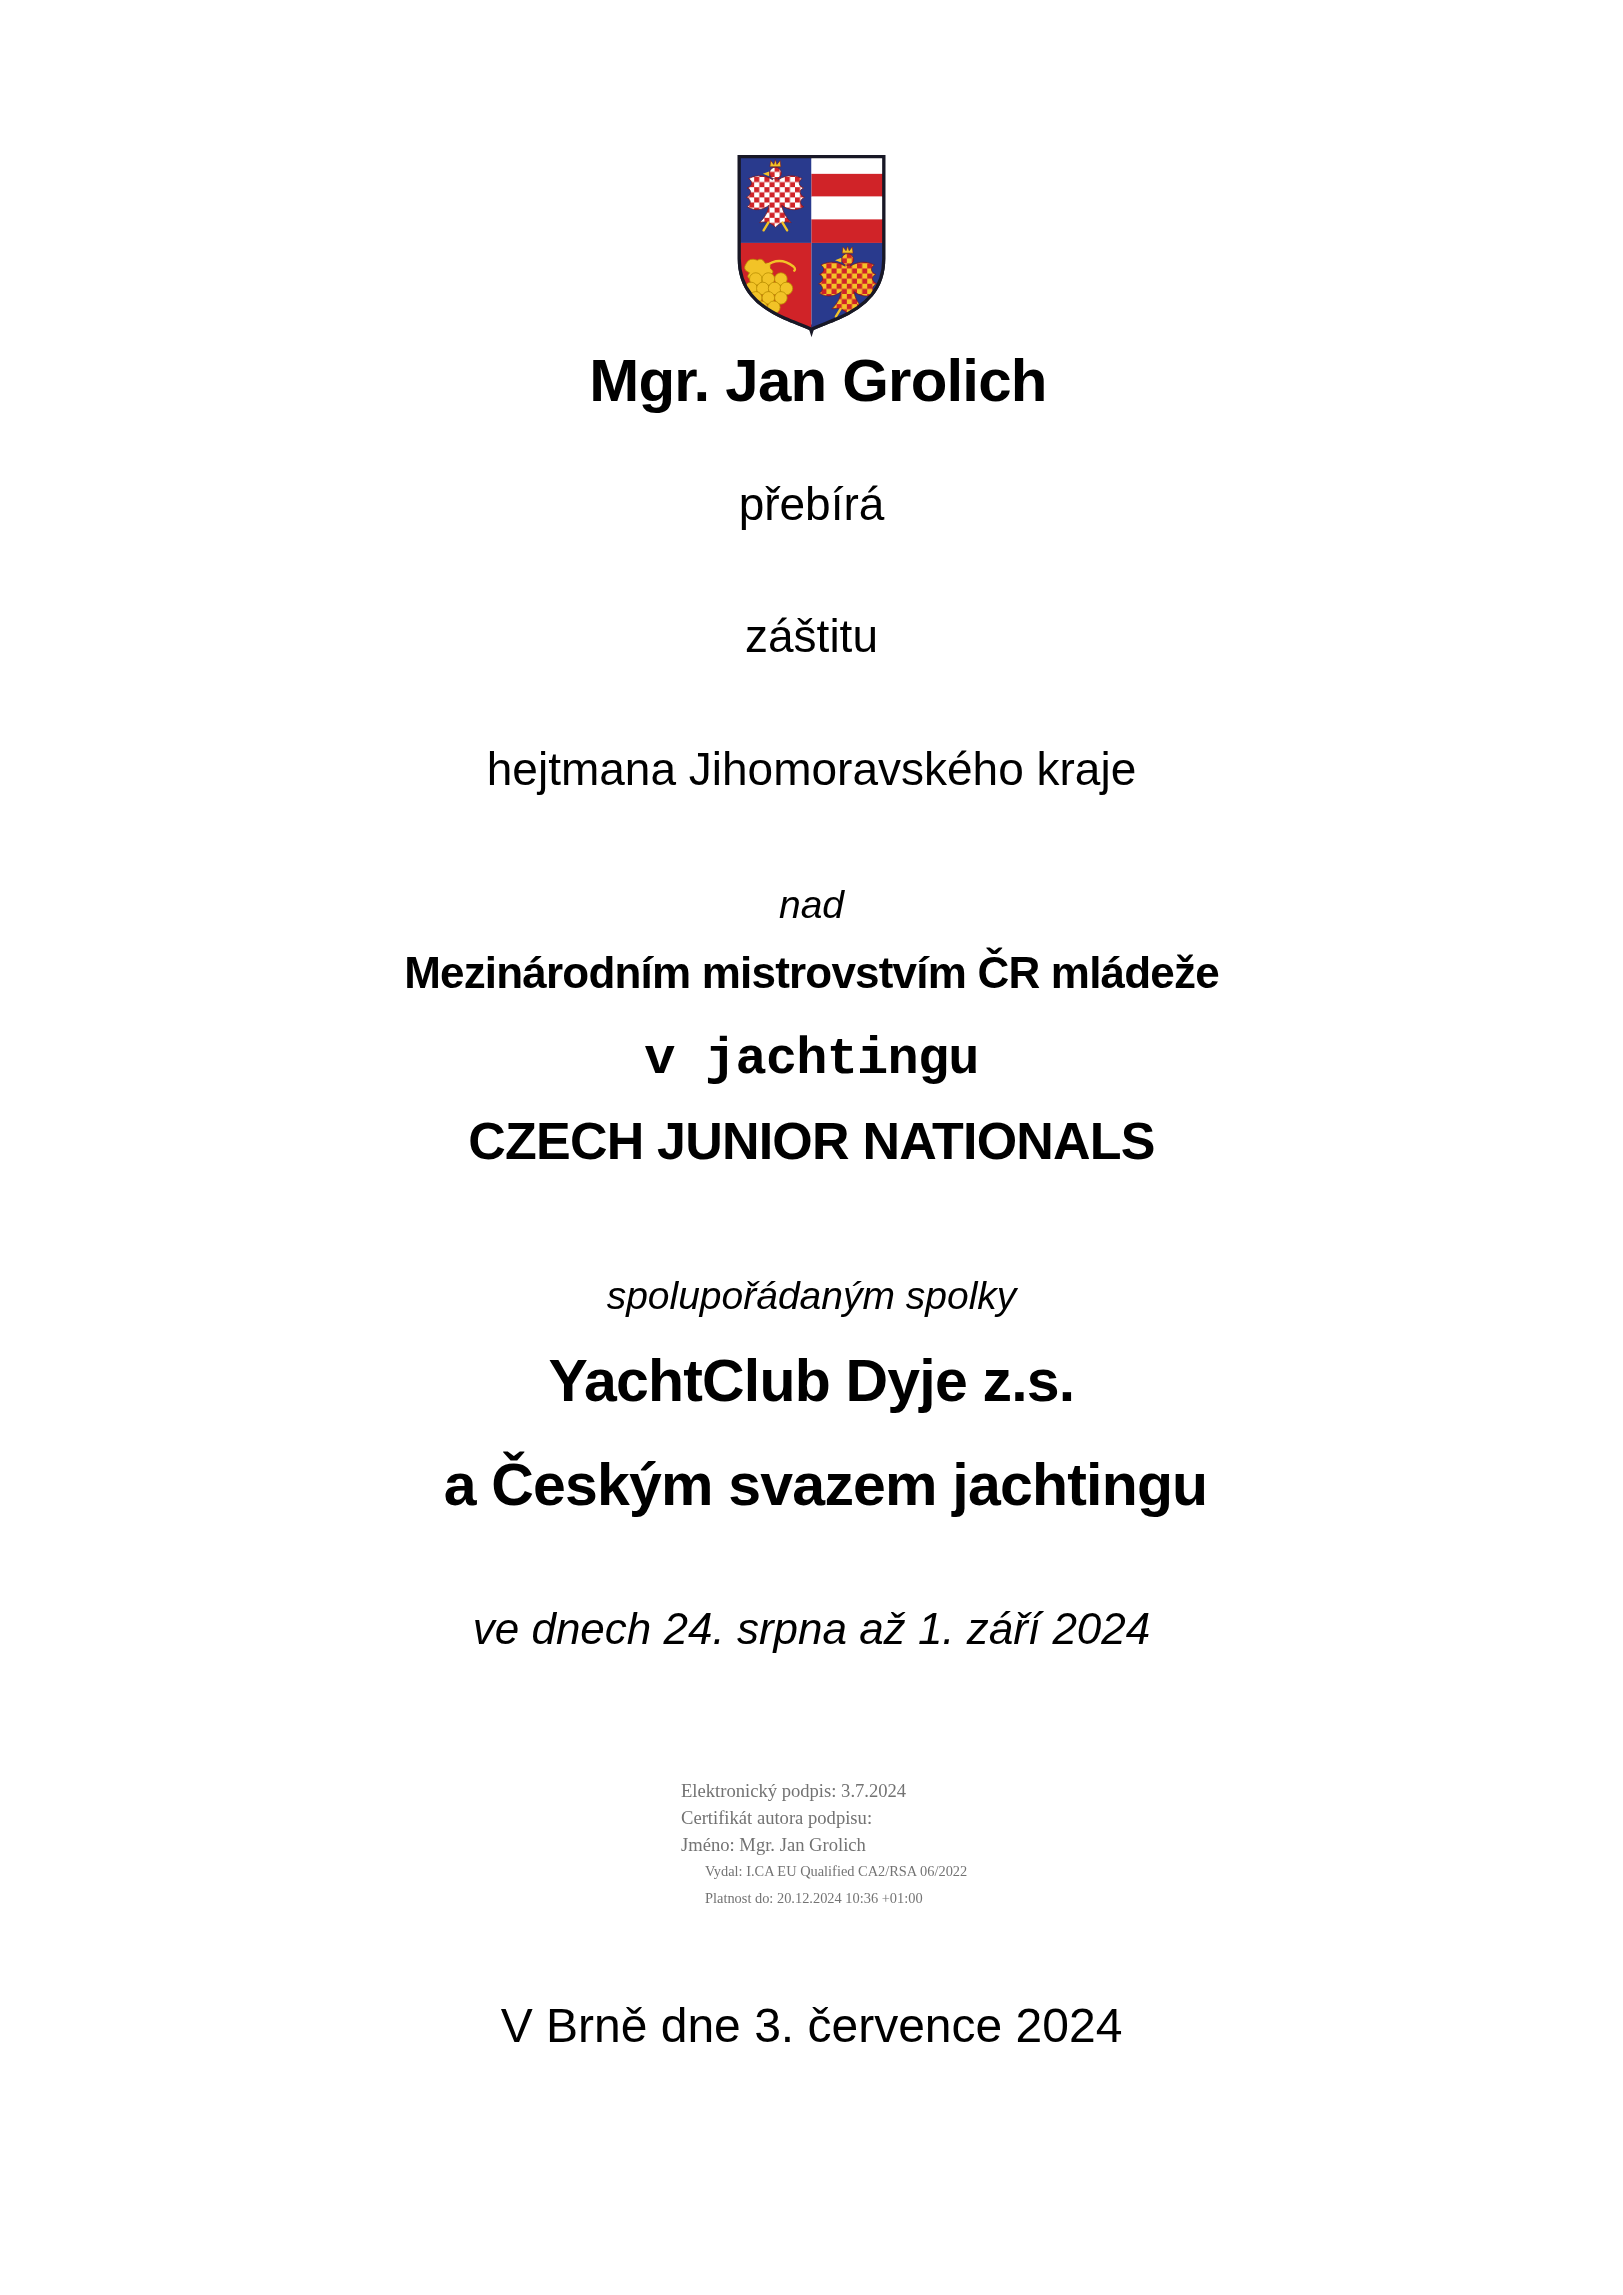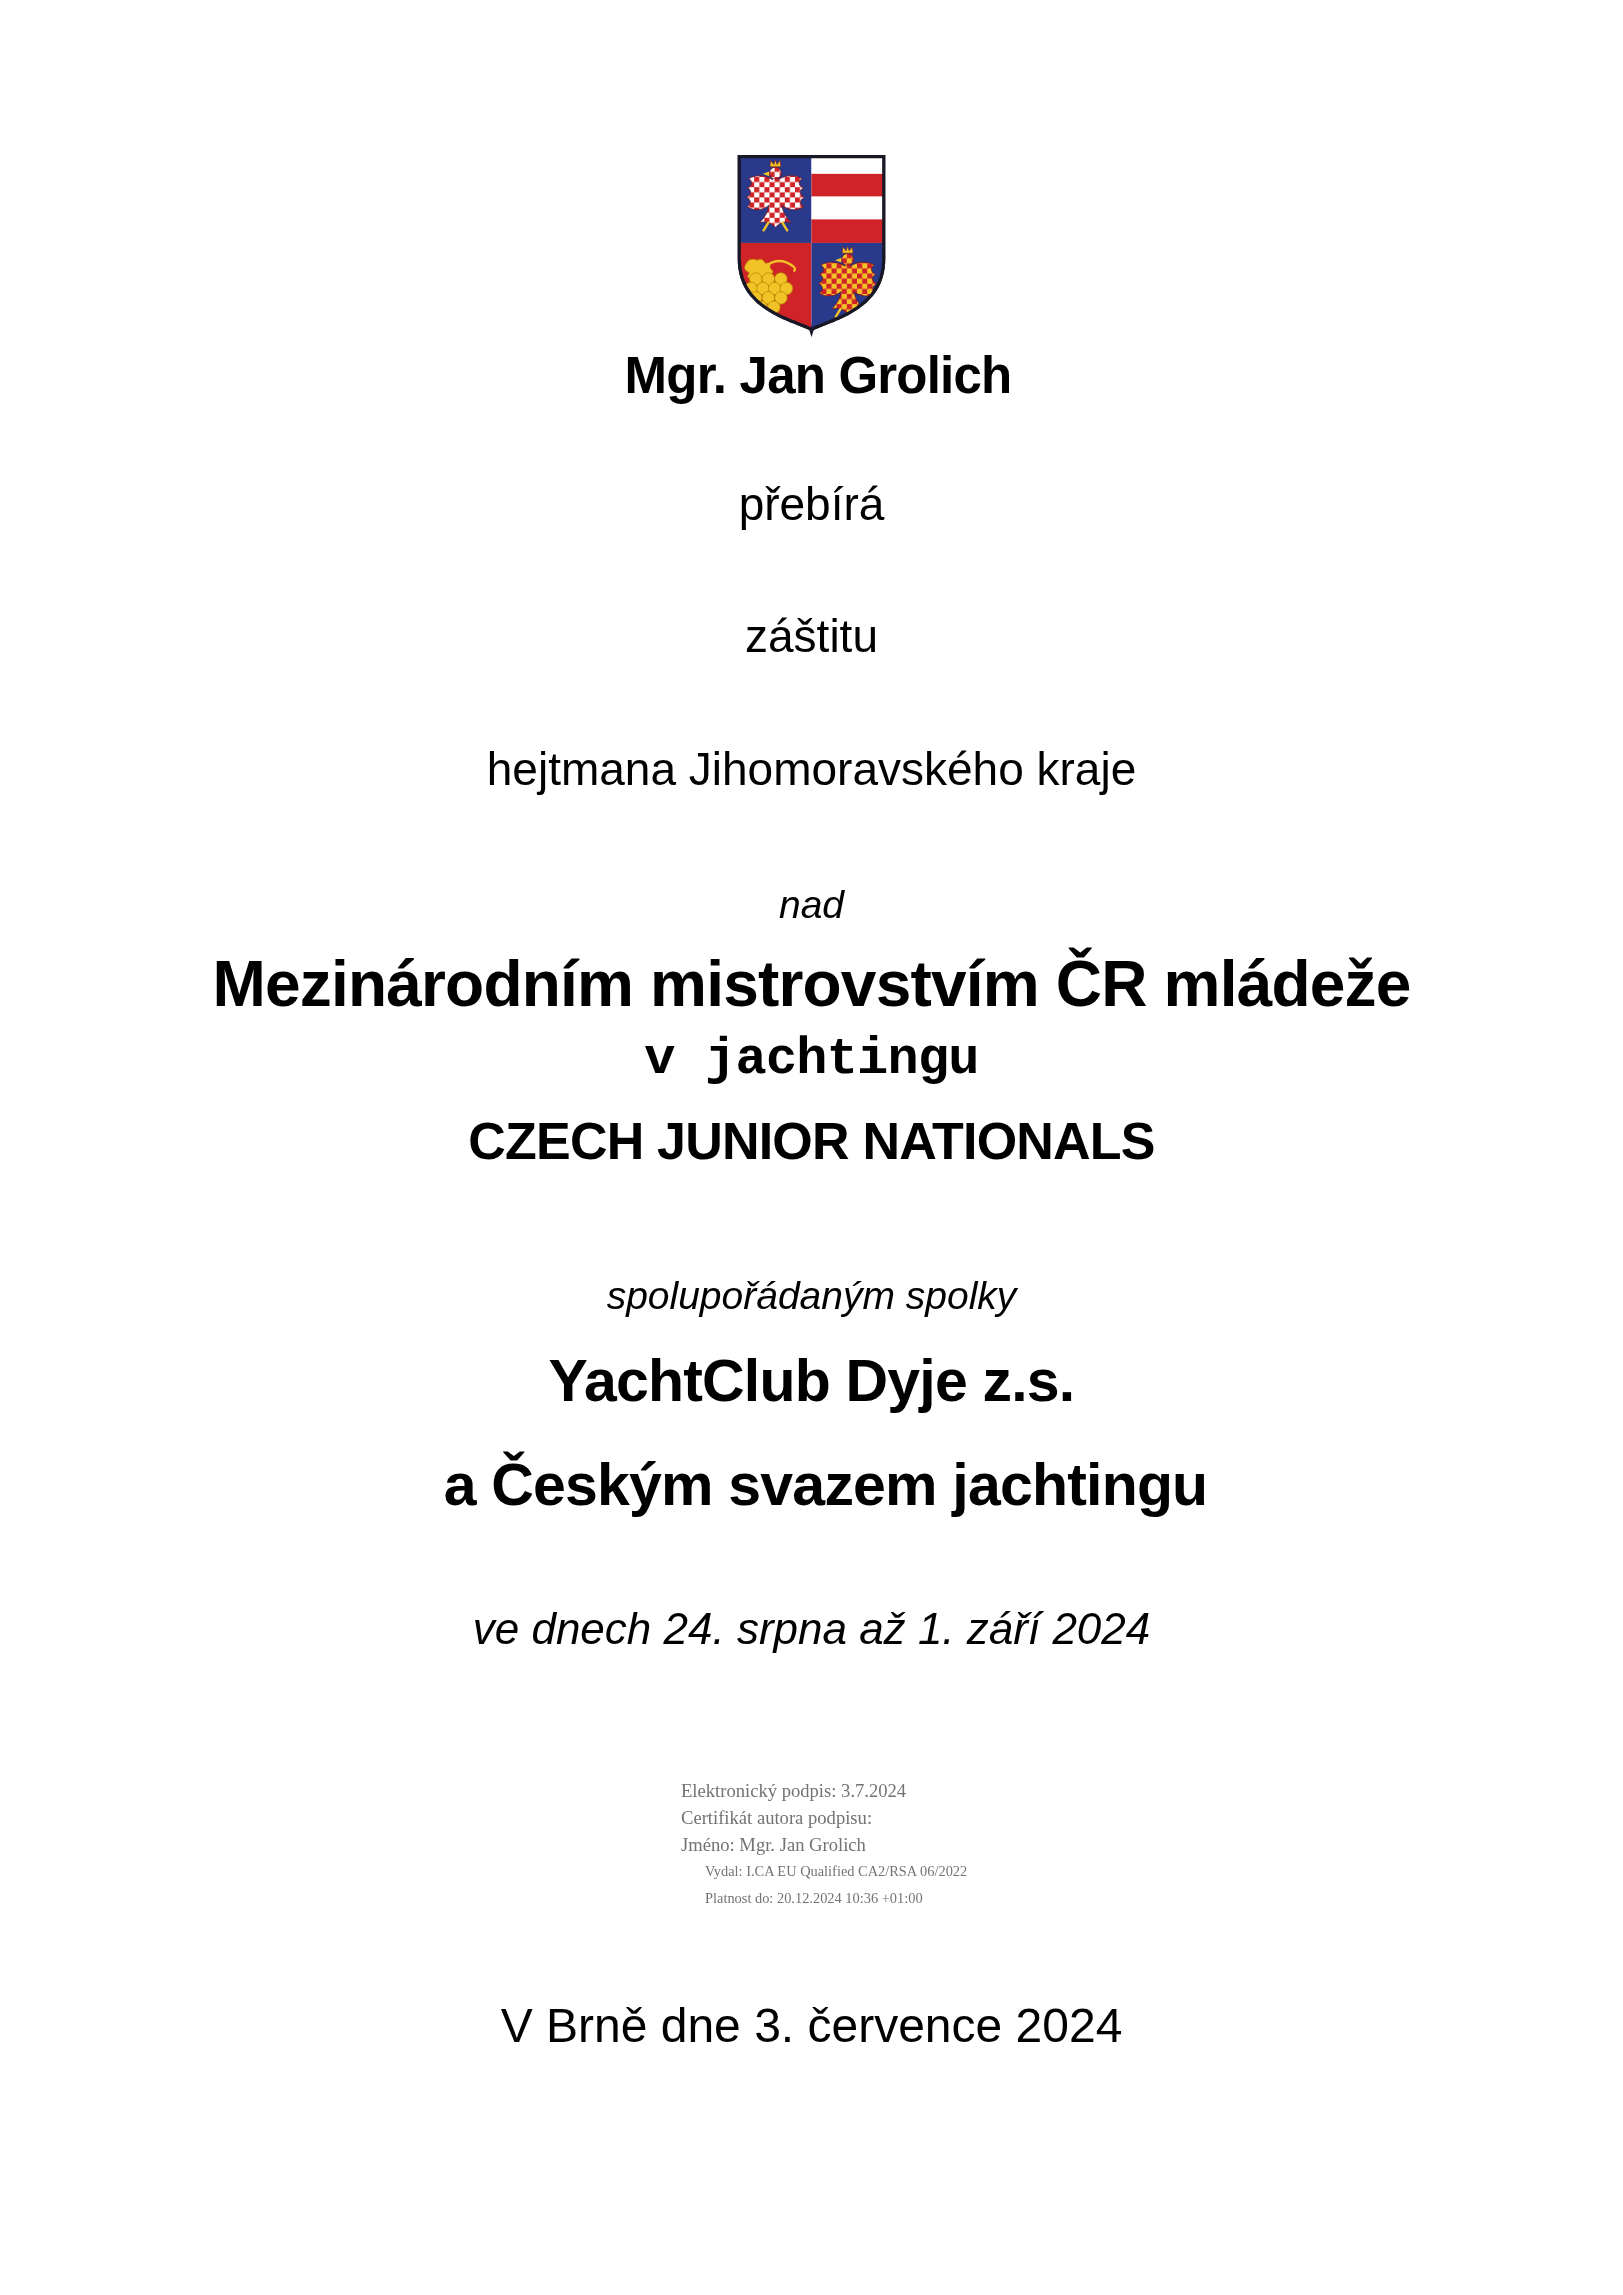--- a/index.html
+++ b/index.html
@@ -17,26 +17,26 @@
     overflow: hidden;
   }
   .line {
     position: absolute;
     left: 0;
     right: 0;
     text-align: center;
     white-space: nowrap;
     line-height: 1.1;
   }
-  .name        { top: 348px;  font-size: 51px; font-weight: 700; letter-spacing: -0.8px; padding-left: 13px; }
+  .name        { top: 348px;  font-size: 60px; font-weight: 700; letter-spacing: -0.8px; padding-left: 13px; }
   .prebira     { top: 479px;  font-size: 46px; }
   .zastitu     { top: 611px;  font-size: 46px; }
   .hejtman     { top: 744px;  font-size: 46px; }
   .nad         { top: 884px; font-size: 39px; font-style: italic; }
-  .event1      { top: 949px; font-size: 64px; font-weight: 700; letter-spacing: -0.8px; text-align: center; }
+  .event1      { top: 949px; font-size: 44px; font-weight: 700; letter-spacing: -0.8px; text-align: center; }
   .event2      { top: 1031px; font-size: 52px; font-weight: 700; letter-spacing: -0.8px; font-family: Liberation Mono, monospace; }
   .event3      { top: 1113px; font-size: 52px; font-weight: 700; letter-spacing: -0.8px; }
   .spolu       { top: 1275px; font-size: 39px; font-style: italic; }
   .club1       { top: 1349px; font-size: 59px; font-weight: 700; letter-spacing: -0.8px; }
   .club2       { top: 1453px; font-size: 59px; font-weight: 700; letter-spacing: -0.8px; padding-left: 28px; }
   .dates       { top: 1605px; font-size: 44px; font-style: italic; }
   .placedate   { top: 2000px; font-size: 48px; }
 
   .arms {
     position: absolute;

